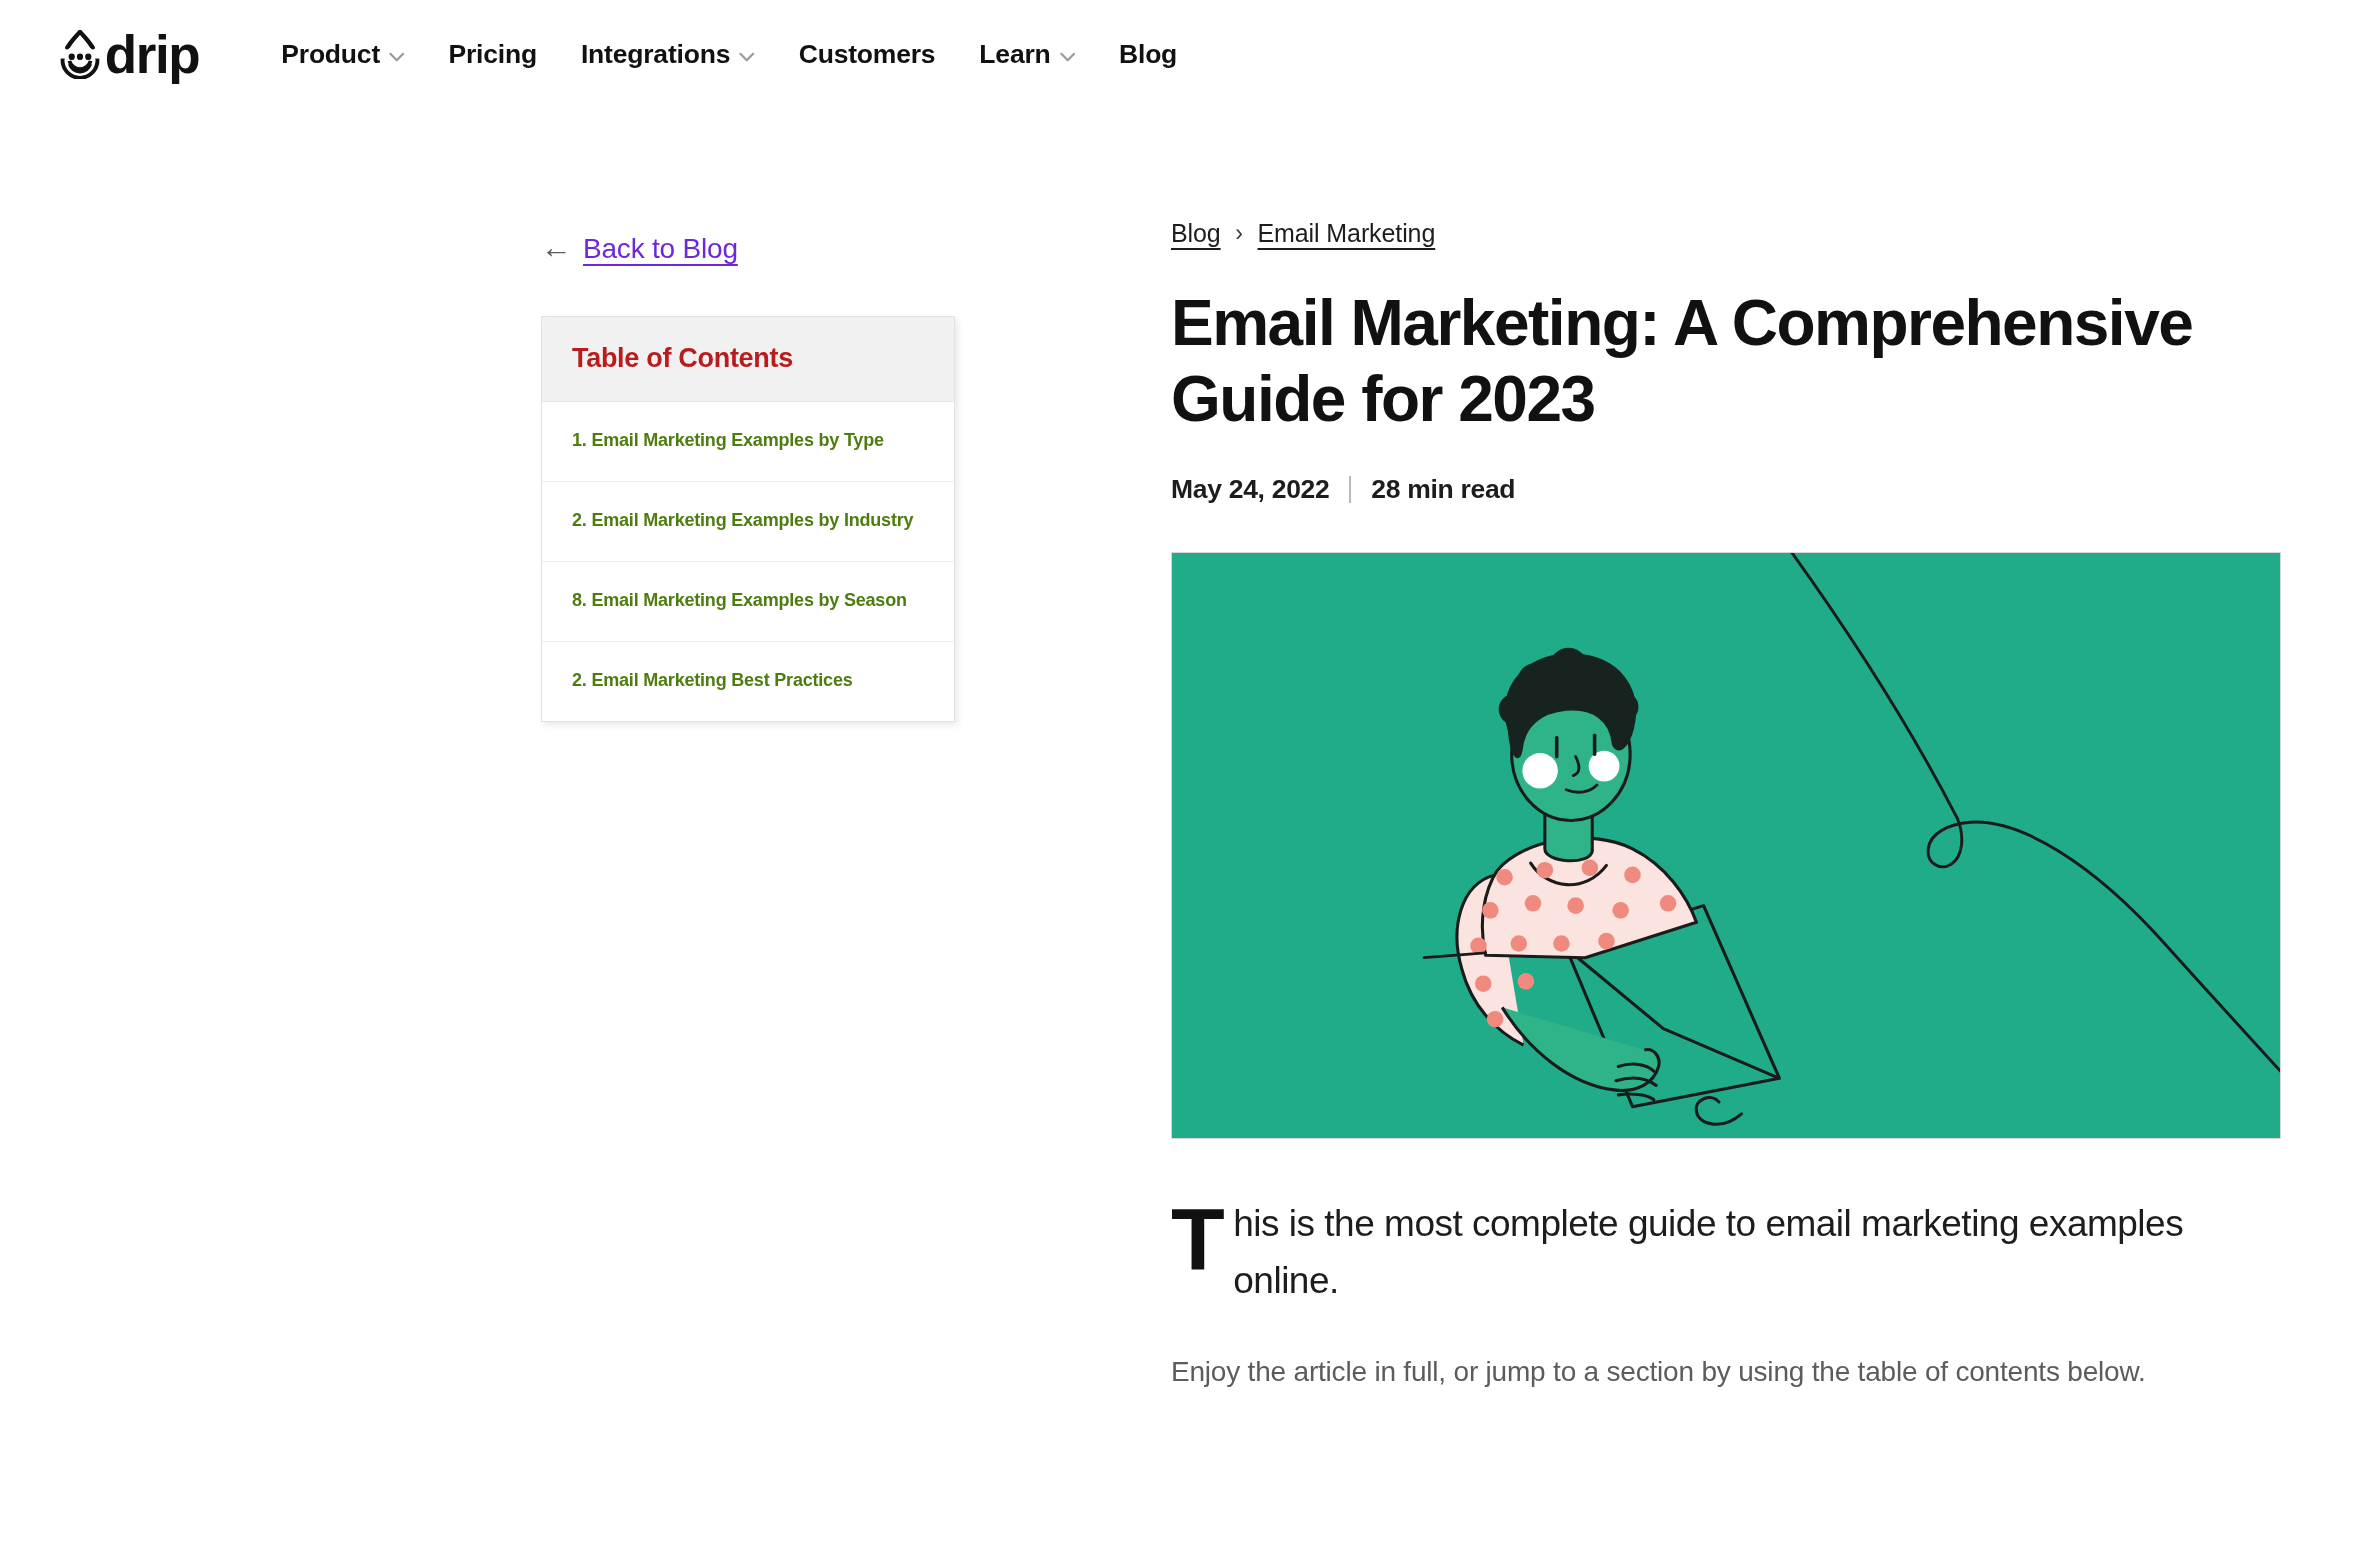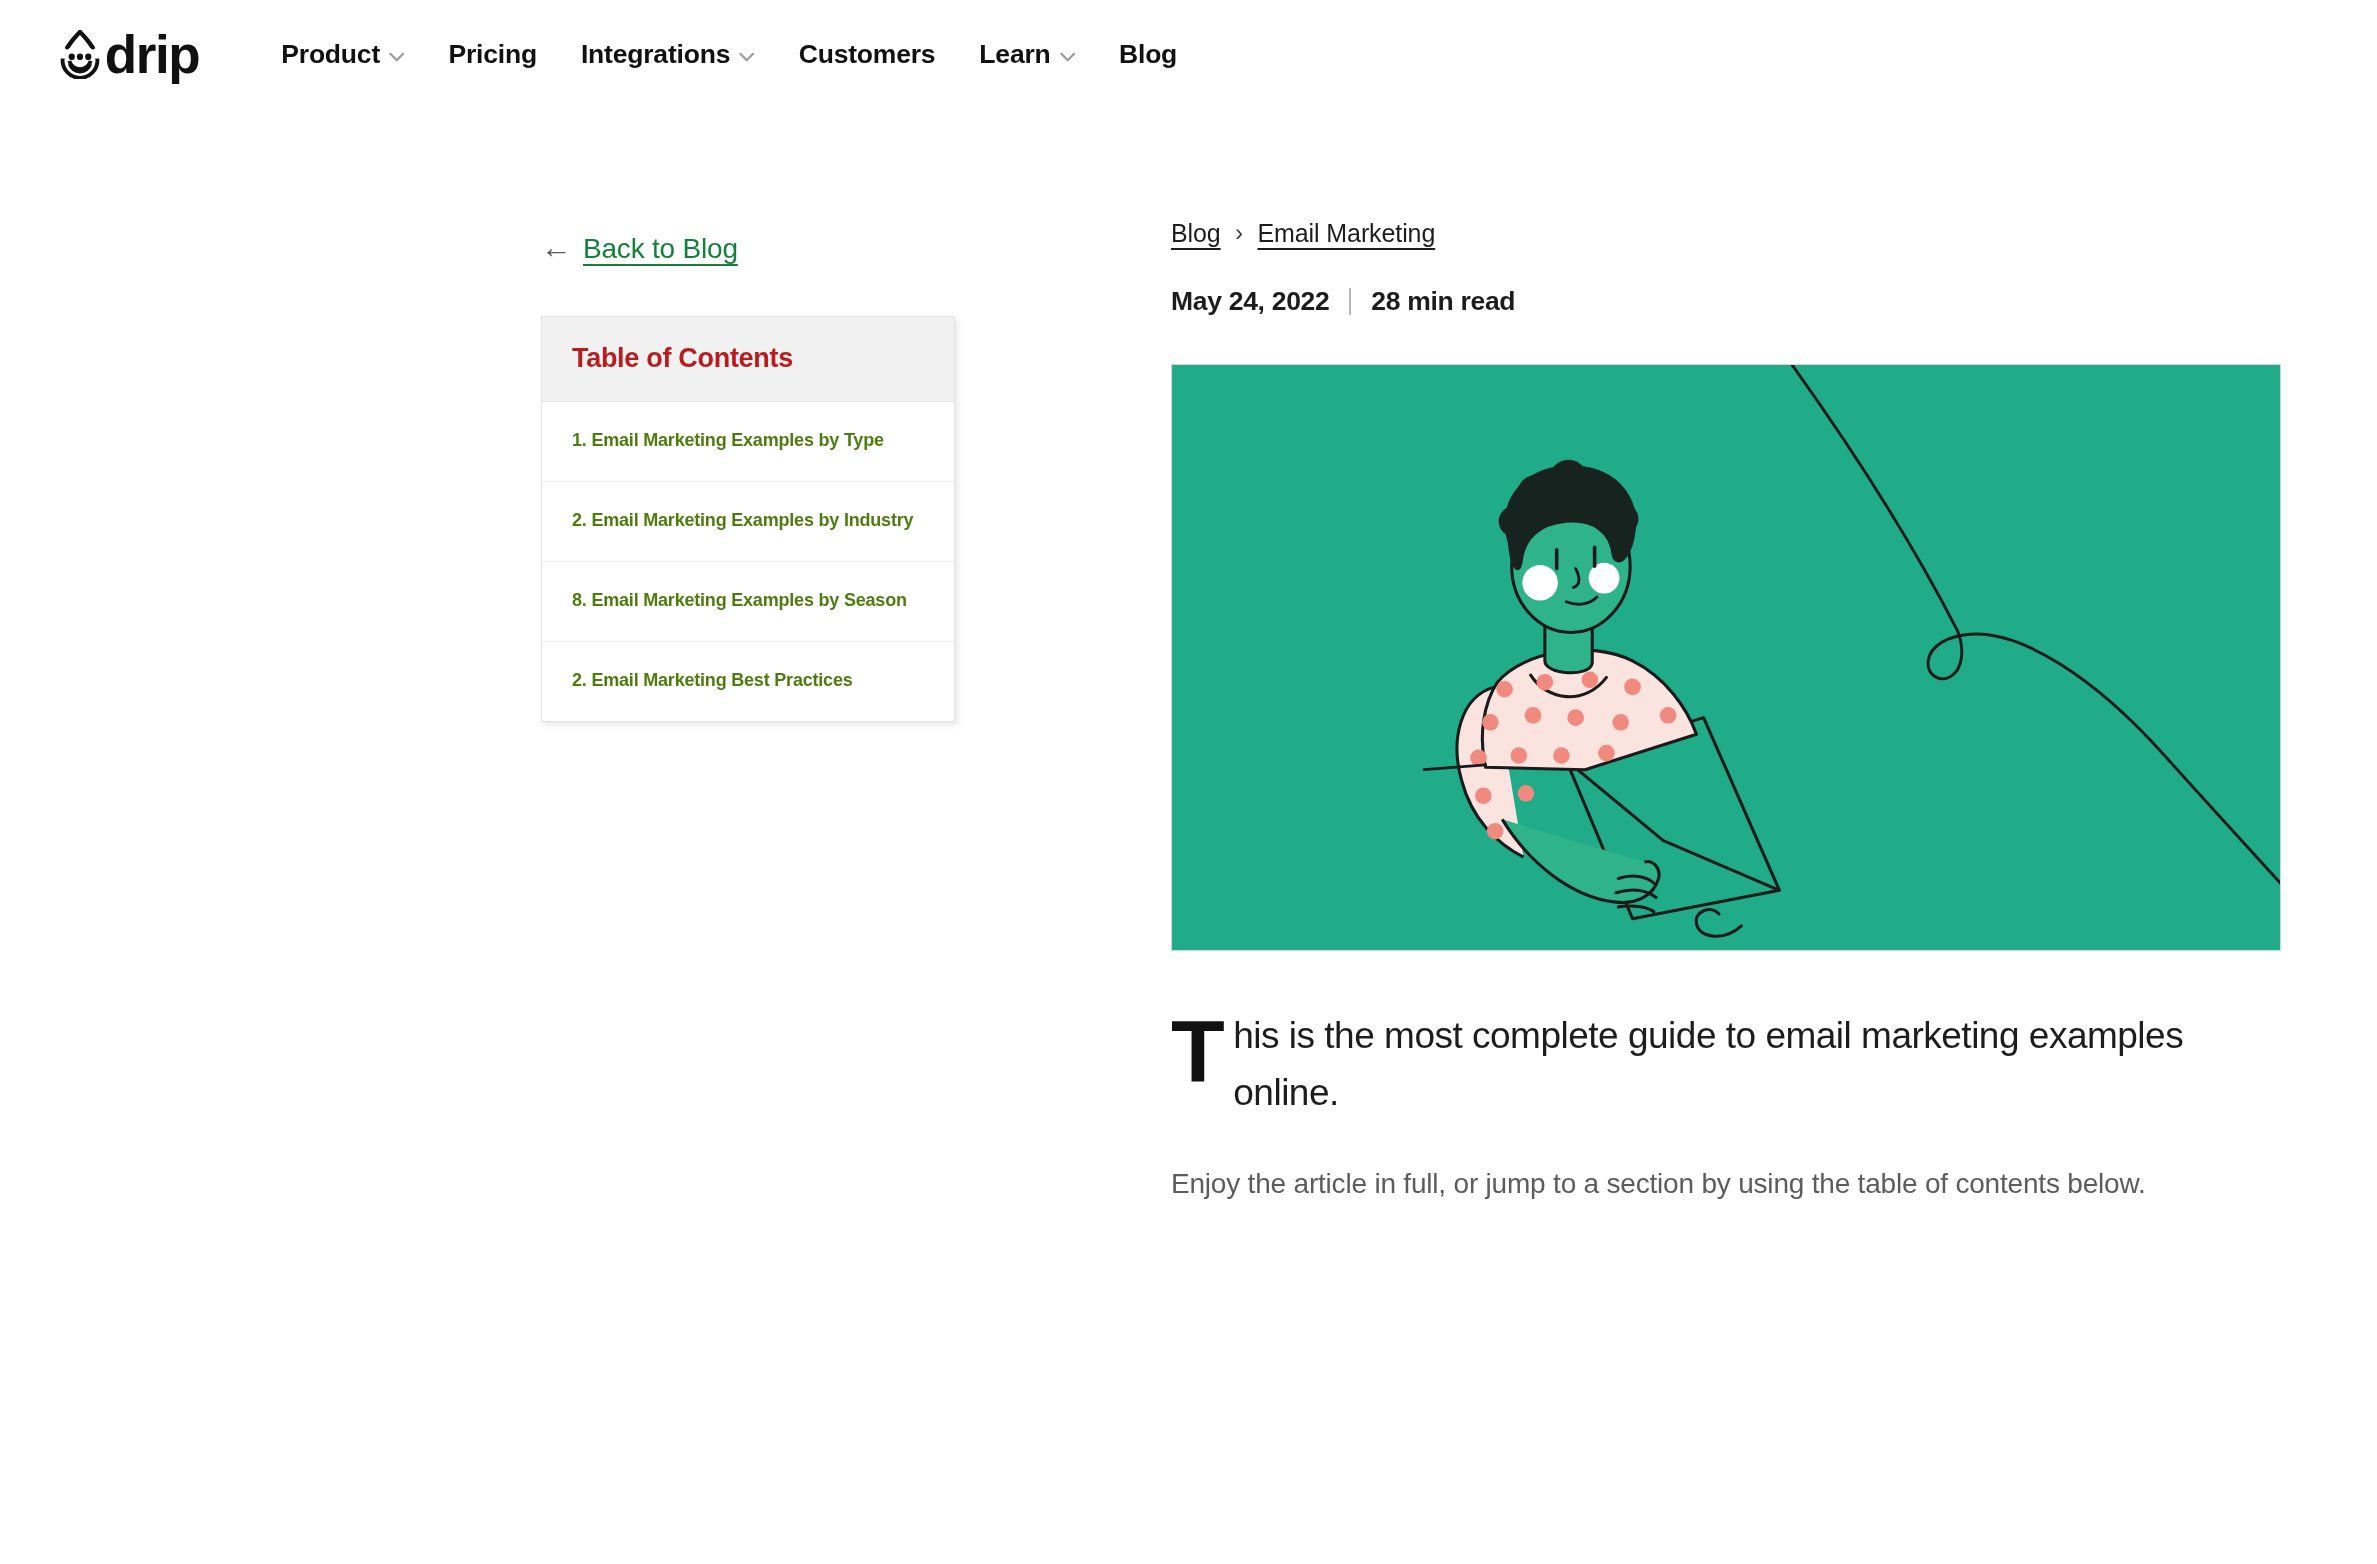--- a/index.html
+++ b/index.html
@@ -87,21 +87,21 @@
   }
   .back-arrow {
     font-size: 31px;
     color: #5c5c5c;
     line-height: 1;
     display: block;
     margin-top: -2.7px;
   }
   .back-text {
     font-size: 28px;
-    color: #15803d;
+    color: #6d28d9;
     text-decoration: underline;
     text-underline-offset: 5.5px;
     text-decoration-thickness: 1.8px;
     letter-spacing: -0.2px;
   }
 
   .toc {
     margin-left: 541px;
     margin-top: 51px;
     width: 414px;
@@ -330,20 +330,21 @@
 </aside>
 
 <main class="article">
 
   <div class="breadcrumb">
     <a class="crumb">Blog</a>
     <span class="crumb-sep">›</span>
     <a class="crumb">Email Marketing</a>
   </div>
 
+  <h1 class="article-title">Email Marketing: A Comprehensive Guide for 2023</h1>
 
   <div class="meta">
     <span class="meta-date">May 24, 2022</span>
     <span class="meta-div"></span>
     <span class="meta-read">28 min read</span>
   </div>
 
   <div class="hero">
     <svg viewBox="0 0 1216 643" xmlns="http://www.w3.org/2000/svg" preserveAspectRatio="none">
       <rect x="0" y="0" width="1216" height="643" fill="#20ac88"></rect>

